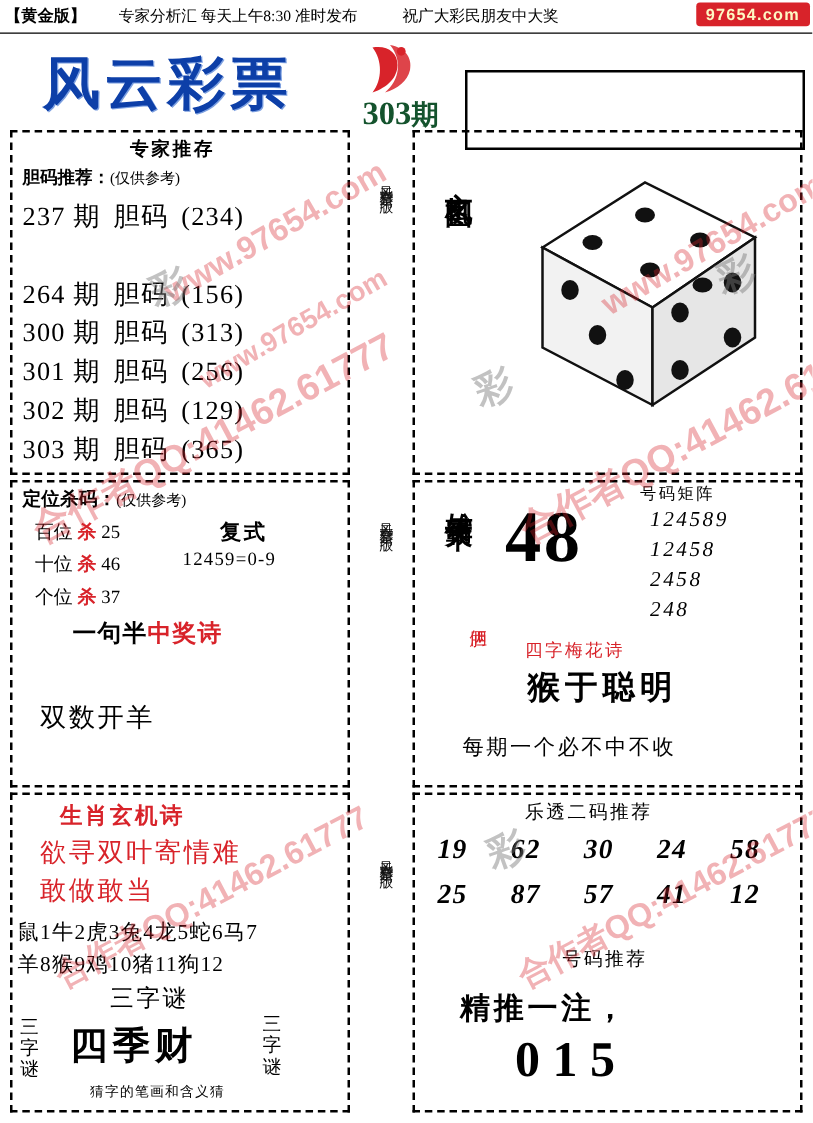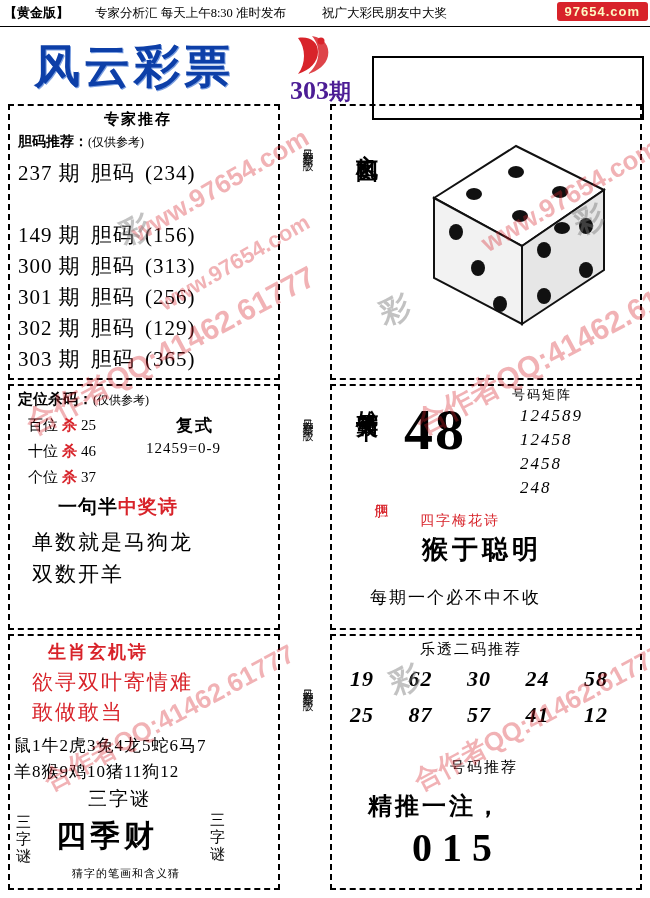--- a/index.html
+++ b/index.html
@@ -38,21 +38,21 @@
     letter-spacing:4px;
     font-family:"DejaVu Sans", sans-serif;
     text-shadow:1px 1px 0 #7da0e0;
   }
   .cp-emblem{
     position:absolute;left:288px;top:6px;width:48px;height:48px;
   }
   .cp-emblem svg{display:block;}
   .issue{
     position:absolute;left:290px;top:50px;
-    font-size:22px;color:#4c1d95;font-weight:bold;
+    font-size:22px;color:#14532d;font-weight:bold;
     font-family:"Liberation Serif",serif;
   }
   .issue .num{font-size:26px;}
   .hdr-frame{
     position:absolute;left:372px;top:30px;width:268px;height:60px;
     border:2px solid #000;
   }
 
   
   .panel{
@@ -193,21 +193,21 @@
   <div class="dan-title">
     <span>胆码推荐：</span><span class="small">(仅供参考)</span>
   </div>
 
   <div class="dan-row" style="top:159px;">
     <span class="per">237</span><span>期</span>
     <span class="lbl">胆码</span>
     <span>(234)</span>
   </div>
   <div class="dan-row" style="top:221px;">
-    <span class="per">149</span><span>期</span>
+    <span class="per">264</span><span>期</span>
     <span class="lbl">胆码</span>
     <span>(156)</span>
   </div>
   <div class="dan-row" style="top:252px;">
     <span class="per">300</span><span>期</span>
     <span class="lbl">胆码</span>
     <span>(313)</span>
   </div>
   <div class="dan-row" style="top:283px;">
     <span class="per">301</span><span>期</span>
@@ -237,21 +237,20 @@
     <span>十位</span><span class="kill">杀</span><span>46</span>
   </div>
   <div class="kill-row" style="top:468px;">
     <span>个位</span><span class="kill">杀</span><span>37</span>
   </div>
   <div class="fushi">复式</div>
   <div class="fushi-nums">12459=0-9</div>
   <div class="yiju">
     <span>一句半</span><span class="red">中奖诗</span>
   </div>
-  <div class="poem1">单数就是马狗龙</div>
   <div class="poem2">双数开羊</div>
 
   <div class="panel p-left-3"></div>
 
   <div class="sx-title">生肖玄机诗</div>
   <div class="sx-l1">欲寻双叶寄情难</div>
   <div class="sx-l2">敢做敢当</div>
   <div class="zodiac-1">鼠1牛2虎3兔4龙5蛇6马7</div>
   <div class="zodiac-2">羊8猴9鸡10猪11狗12</div>
   <div class="riddle-c">三字谜</div>

